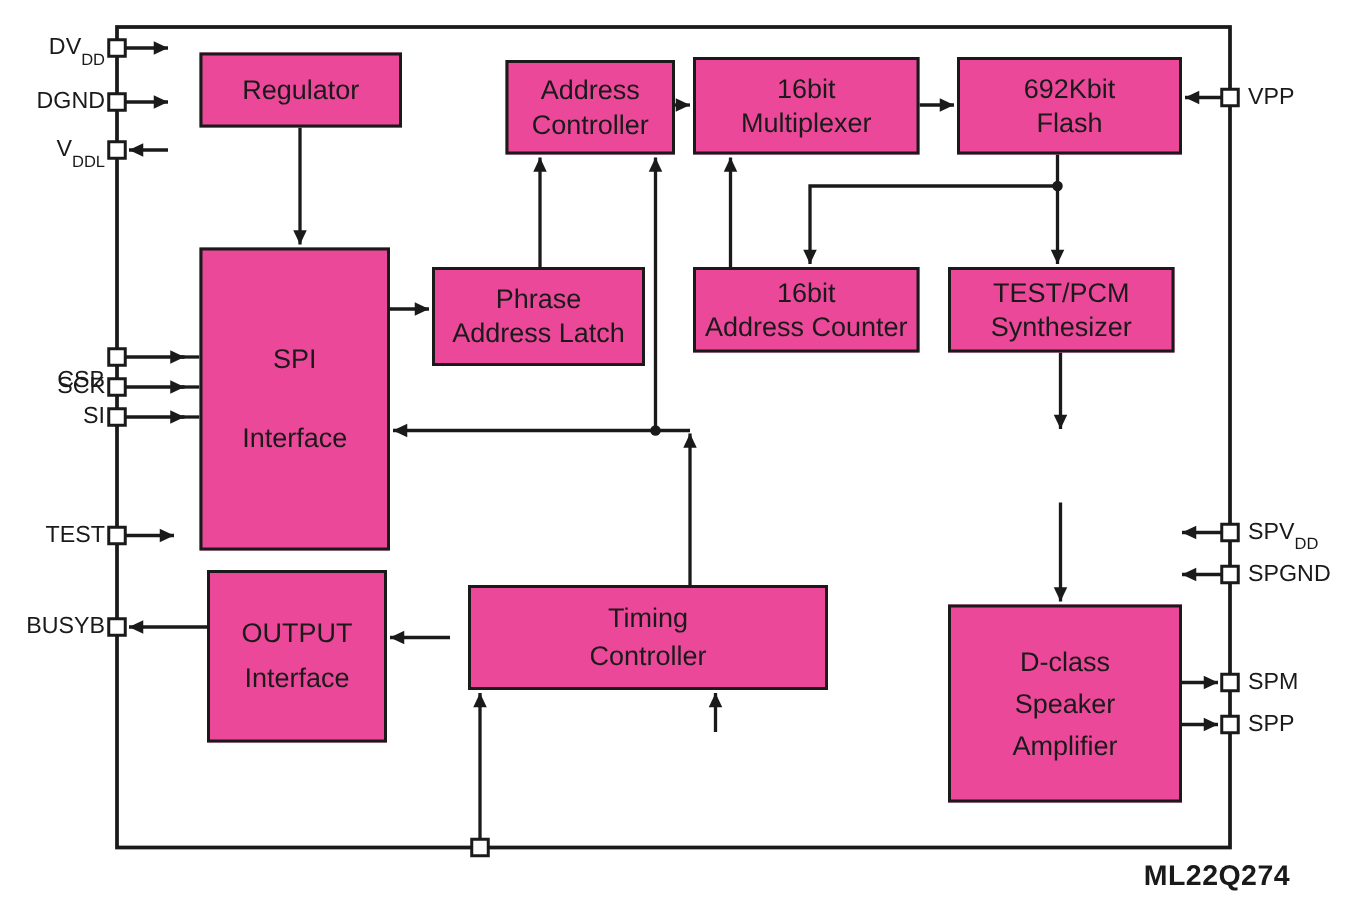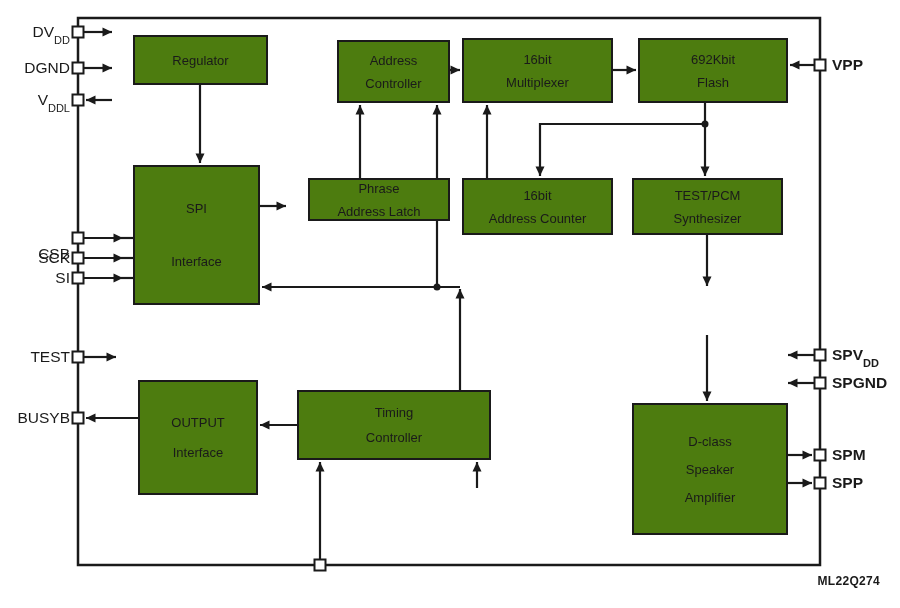--- a/index.html
+++ b/index.html
@@ -4,54 +4,54 @@
 <style>
   html,body { margin:0; padding:0; background:#ffffff; }
   .canvas {
     position:relative; width:900px; height:608px; background:#ffffff;
     font-family:"Liberation Sans", sans-serif; color:#1a1a1a; overflow:hidden;
   }
   svg.wiring { position:absolute; left:0; top:0; width:900px; height:608px; }
 
   .block {
     position:absolute; box-sizing:border-box;
-    border:2.2px solid #1a1a1a; background:#4d7c0f;
+    border:2.2px solid #1a1a1a; background:#ec4899;
     display:flex; flex-direction:column; align-items:center; justify-content:center;
-    text-align:center; font-size:13px; line-height:19px; gap:4px;
+    text-align:center; font-size:18px; line-height:19px; gap:4px;
   }
   .b-regulator { left:133px; top:35px;  width:135px; height:50px; }
   .b-addrctrl  { left:337px; top:40px;  width:113px; height:63px; }
   .b-mux       { left:462px; top:38px;  width:151px; height:65px; }
   .b-flash     { left:638px; top:38px;  width:150px; height:65px; }
-  .b-spi       { left:133px; top:165px; width:127px; height:140px; gap:34px; }
-  .b-latch     { left:288px; top:178px; width:142px; height:43px;margin-left:20px; }
+  .b-spi       { left:133px; top:165px; width:127px; height:202px; gap:34px; }
+  .b-latch     { left:288px; top:178px; width:142px; height:66px; }
   .b-counter   { left:462px; top:178px; width:151px; height:57px; }
   .b-adpcm     { left:632px; top:178px; width:151px; height:57px; }
   .b-lpf       { left:623px; top:288px; width:170px; height:47px; }
   .b-output    { left:138px; top:380px; width:120px; height:115px; gap:11px; }
-  .b-timing    { left:297px; top:390px; width:194px; height:70px; gap:6px; }
+  .b-timing    { left:312px; top:390px; width:240px; height:70px; gap:6px; }
   .b-osc       { left:430px; top:488px; width:93px;  height:60px; gap:8px; }
   .b-dclass    { left:632px; top:403px; width:156px; height:132px; gap:9px; }
 
   .pin-label {
     position:absolute; height:20px; line-height:20px; font-size:15.5px; white-space:nowrap;
   }
   .pl-left  { left:0; width:70px; text-align:right; }
-  .pl-right { left:832px; text-align:center;font-weight:bold; }
+  .pl-right { left:832px; text-align:center; }
   .pin-label sub { font-size:11px; line-height:0; position:relative; top:3px; }
 
   .pl-dvdd  { top:22px; }  .pl-dgnd  { top:58px; }  .pl-vddl { top:90px; }
   .pl-csb   { top:244px; } .pl-sck   { top:248px; } .pl-si   { top:268px; }
   .pl-test  { top:347px;text-align:right; } .pl-busyb { top:408px; }
   .pl-vpp   { top:55px; }  .pl-spvdd { top:345px; } .pl-spgnd{ top:373px; }
   .pl-spm   { top:445px; } .pl-spp   { top:473px; }
   .pl-reset { left:250px; top:571px; width:140px; text-align:center; }
 
   .part-number {
-    position:absolute; right:20px; top:574px; font-size:12px; font-weight:bold;
+    position:absolute; right:40px; top:574px; font-size:19px; font-weight:bold;
     letter-spacing:0.3px;
   }
 </style>
 </head>
 <body>
 
 <div class="canvas">
 
   <svg class="wiring" xmlns="http://www.w3.org/2000/svg">
     <defs>

